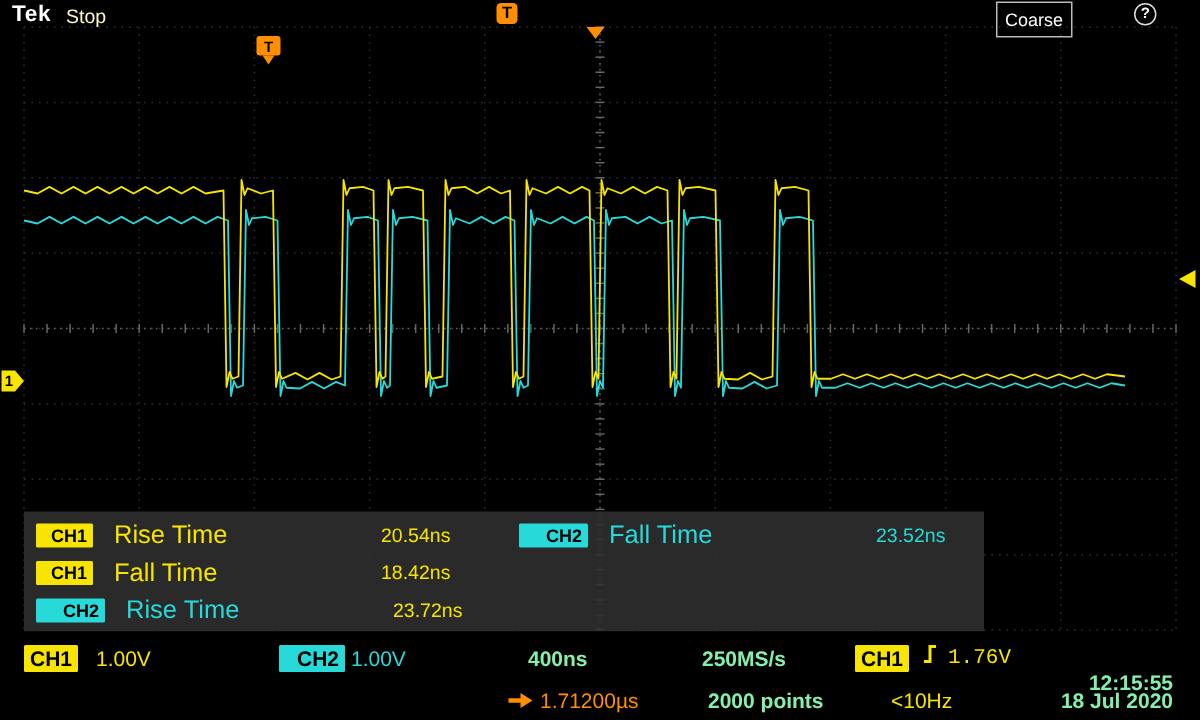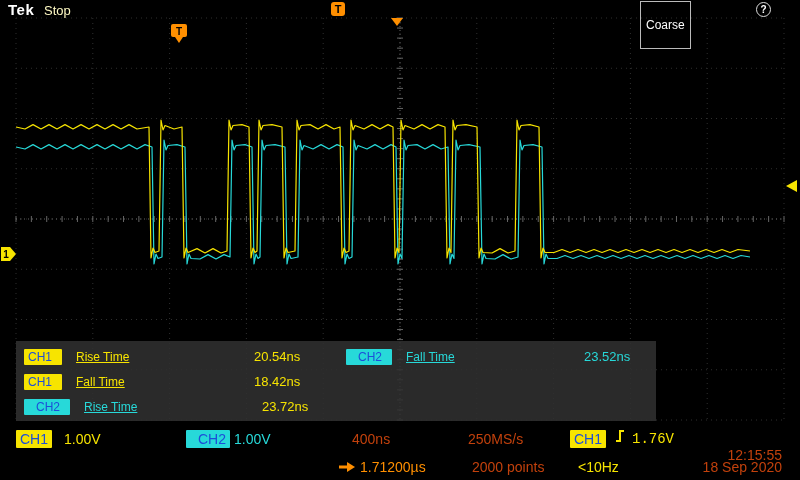--- a/index.html
+++ b/index.html
@@ -8,51 +8,51 @@
   #scope-svg{position:absolute;left:0;top:0;z-index:1;}
   svg text{font-family:"Liberation Sans",sans-serif;}
 
   
   .topbar{position:absolute;left:0;top:0;width:800px;height:18px;z-index:5;}
   .topbar span{position:absolute;}
   .tek{left:8px;top:1px;font-size:15px;font-weight:bold;color:#fff;letter-spacing:0.5px;}
   .stop{left:44px;top:3px;font-size:13px;color:#fef9c3;}
   .tbadge{left:331px;top:2px;width:14px;height:14px;background:var(--trig);color:#000;
           font-weight:bold;font-size:11px;line-height:14px;text-align:center;border-radius:3px;}
-  .coarse{left:640px;top:1px;border:1px solid #bbb;padding:16px 5px;font-size:12px;height:14px;line-height:14px;}
+  .coarse{left:664px;top:1px;border:1px solid #bbb;padding:4px 5px;font-size:12px;height:14px;line-height:14px;}
   .help{left:756px;top:2px;width:13px;height:13px;border:1px solid #ddd;border-radius:50%;
         font-size:10px;line-height:13px;text-align:center;font-weight:bold;}
 
   
-  .badge{display:inline-block;min-width:28px;text-align:left;font-size:12px;font-weight:normal;
-         color:#1d4ed8;padding:1px 4px;border-radius:1px;}
+  .badge{display:inline-block;min-width:28px;text-align:right;font-size:12px;font-weight:bold;
+         color:#000000;padding:1px 4px;border-radius:1px;}
   .bg-ch1{background:var(--ch1);} .bg-ch2{background:var(--ch2);padding-left:12px;}
-  .c-ch1{color:var(--ch1);} .c-ch2{color:var(--ch2);} .c-trig{color:var(--trig);} .c-w{color:#c2410c;}
+  .c-ch1{color:var(--ch1);} .c-ch2{color:var(--ch2);} .c-trig{color:var(--trig);} .c-w{color:#86efac;font-weight:bold;}
 
   
   .meas{position:absolute;left:16px;top:341px;width:640px;height:80px;
         background:rgba(48,48,48,0.88);z-index:3;}
   .mcol{position:absolute;top:3px;}
   .mcol.left{left:8px;width:312px;}
   .mcol.right{left:330px;width:305px;}
   .mrow{display:flex;align-items:center;height:25px;}
   .mrow .badge{width:30px;}
-  .mlabel{margin-left:14px;width:130px;font-size:12px;text-decoration:underline;}
+  .mlabel{margin-left:14px;width:130px;font-size:17px;}
   .mvalue{font-size:13px;margin-left:48px;}
 
   
   .sbar{position:absolute;left:0;top:421px;width:800px;height:59px;background:#000;z-index:4;}
   .sbar .s{position:absolute;font-size:14px;}
   .p-ch1b{left:16px;top:9px;} .p-ch1v{left:64px;top:10px;}
   .p-ch2b{left:186px;top:9px;} .p-ch2v{left:234px;top:10px;}
   .p-tb{left:352px;top:10px;} .p-sr{left:468px;top:10px;}
   .p-trgb{left:570px;top:9px;} .p-slope{left:614px;top:7px;} .p-lvl{left:632px;top:10px;font-family:Liberation Mono, monospace;}
   .p-time{right:18px;top:26px;} 
   .p-arrow{left:338px;top:40px;} .p-delay{left:360px;top:38px;}
-  .p-pts{left:472px;top:38px;text-align:right;} .p-freq{left:578px;top:38px;} .p-date{right:18px;top:38px;}
+  .p-pts{left:472px;top:38px;text-align:right;} .p-freq{left:594px;top:38px;} .p-date{right:18px;top:38px;}
 </style>
 </head>
 <body>
 
 <div class="screen">
 
   <svg id="scope-svg" width="800" height="480">
       <line x1="16" y1="18" x2="16" y2="420" stroke="#2f2f2f" stroke-dasharray="1 4"></line>
       <line x1="92.8" y1="18" x2="92.8" y2="420" stroke="#2f2f2f" stroke-dasharray="1 4"></line>
       <line x1="169.6" y1="18" x2="169.6" y2="420" stroke="#2f2f2f" stroke-dasharray="1 4"></line>
@@ -227,16 +227,16 @@
     <span class="s p-lvl c-ch1">1.76V</span>
     <span class="s p-time c-w">12:15:55</span>
 
     <svg class="s p-arrow" width="18" height="12">
       <rect x="1" y="4.5" width="9" height="3" fill="#ff8f00"></rect>
       <polygon points="9,1 17,6 9,11" fill="#ff8f00"></polygon>
     </svg>
     <span class="s p-delay c-trig">1.71200µs</span>
     <span class="s p-pts c-w">2000 points</span>
     <span class="s p-freq c-ch1">&lt;10Hz</span>
-    <span class="s p-date c-w">18 Sep 2020</span>
+    <span class="s p-date c-w">18 Jul 2020</span>
   </div>
 
 </div>
 
 </body></html>

